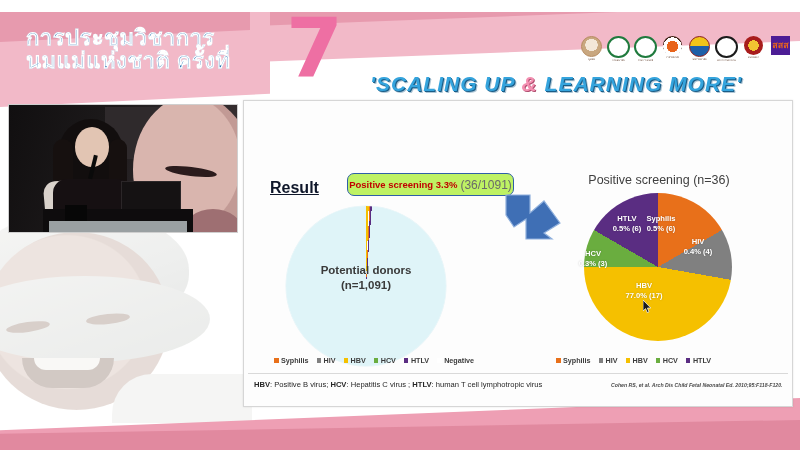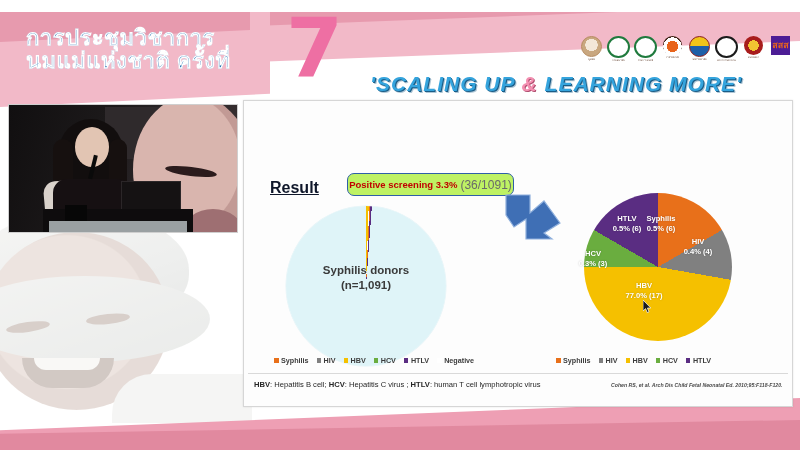--- a/index.html
+++ b/index.html
@@ -262,24 +262,25 @@
     </div>
 
     <div class="arrow">
       <svg width="58" height="48" viewBox="0 0 58 48">
         <path d="M2 2 L26 2 L26 20 L40 8 L56 30 L40 40 L48 46 L22 46 L22 26 L10 34 L2 22 Z" fill="#3f6fb5" stroke="#8fb0dd" stroke-width="1.2"></path>
       </svg>
     </div>
 
     <div class="pieL"></div>
     <div class="pieL-label">
-      <div>Syphilis donors</div>
+      <div>Potential donors</div>
       <div>(n=1,091)</div>
     </div>
 
+    <div class="pie-title">Positive screening (n=36)</div>
     <div class="pieR"></div>
 
     <div class="slice-lab lab-syph">
       <div>Syphilis</div>
       <div>0.5% (6)</div>
     </div>
     <div class="slice-lab lab-hiv">
       <div>HIV</div>
       <div>0.4% (4)</div>
     </div>
@@ -347,18 +348,18 @@
           <span>HCV</span>
         </span>
       <span class="item">
           <i class="sw sw-htlv"></i>
           <span>HTLV</span>
         </span>
     </div>
 
     <div class="footdiv"></div>
 
-    <div class="footnote"><b>HBV</b><span>: Hepatitis B cell; </span><b>HCV</b><span>: Hepatitis C virus ; </span><b>HTLV</b><span>: human T cell lymphotropic virus</span></div>
+    <div class="footnote"><b>HBV</b><span>: Positive B virus; </span><b>HCV</b><span>: Hepatitis C virus ; </span><b>HTLV</b><span>: human T cell lymphotropic virus</span></div>
 
     <div class="citation">Cohen RS, et al. Arch Dis Child Fetal Neonatal Ed. 2010;95:F118-F120.</div>
   </div>
 
 </div>
 
 </body></html>

